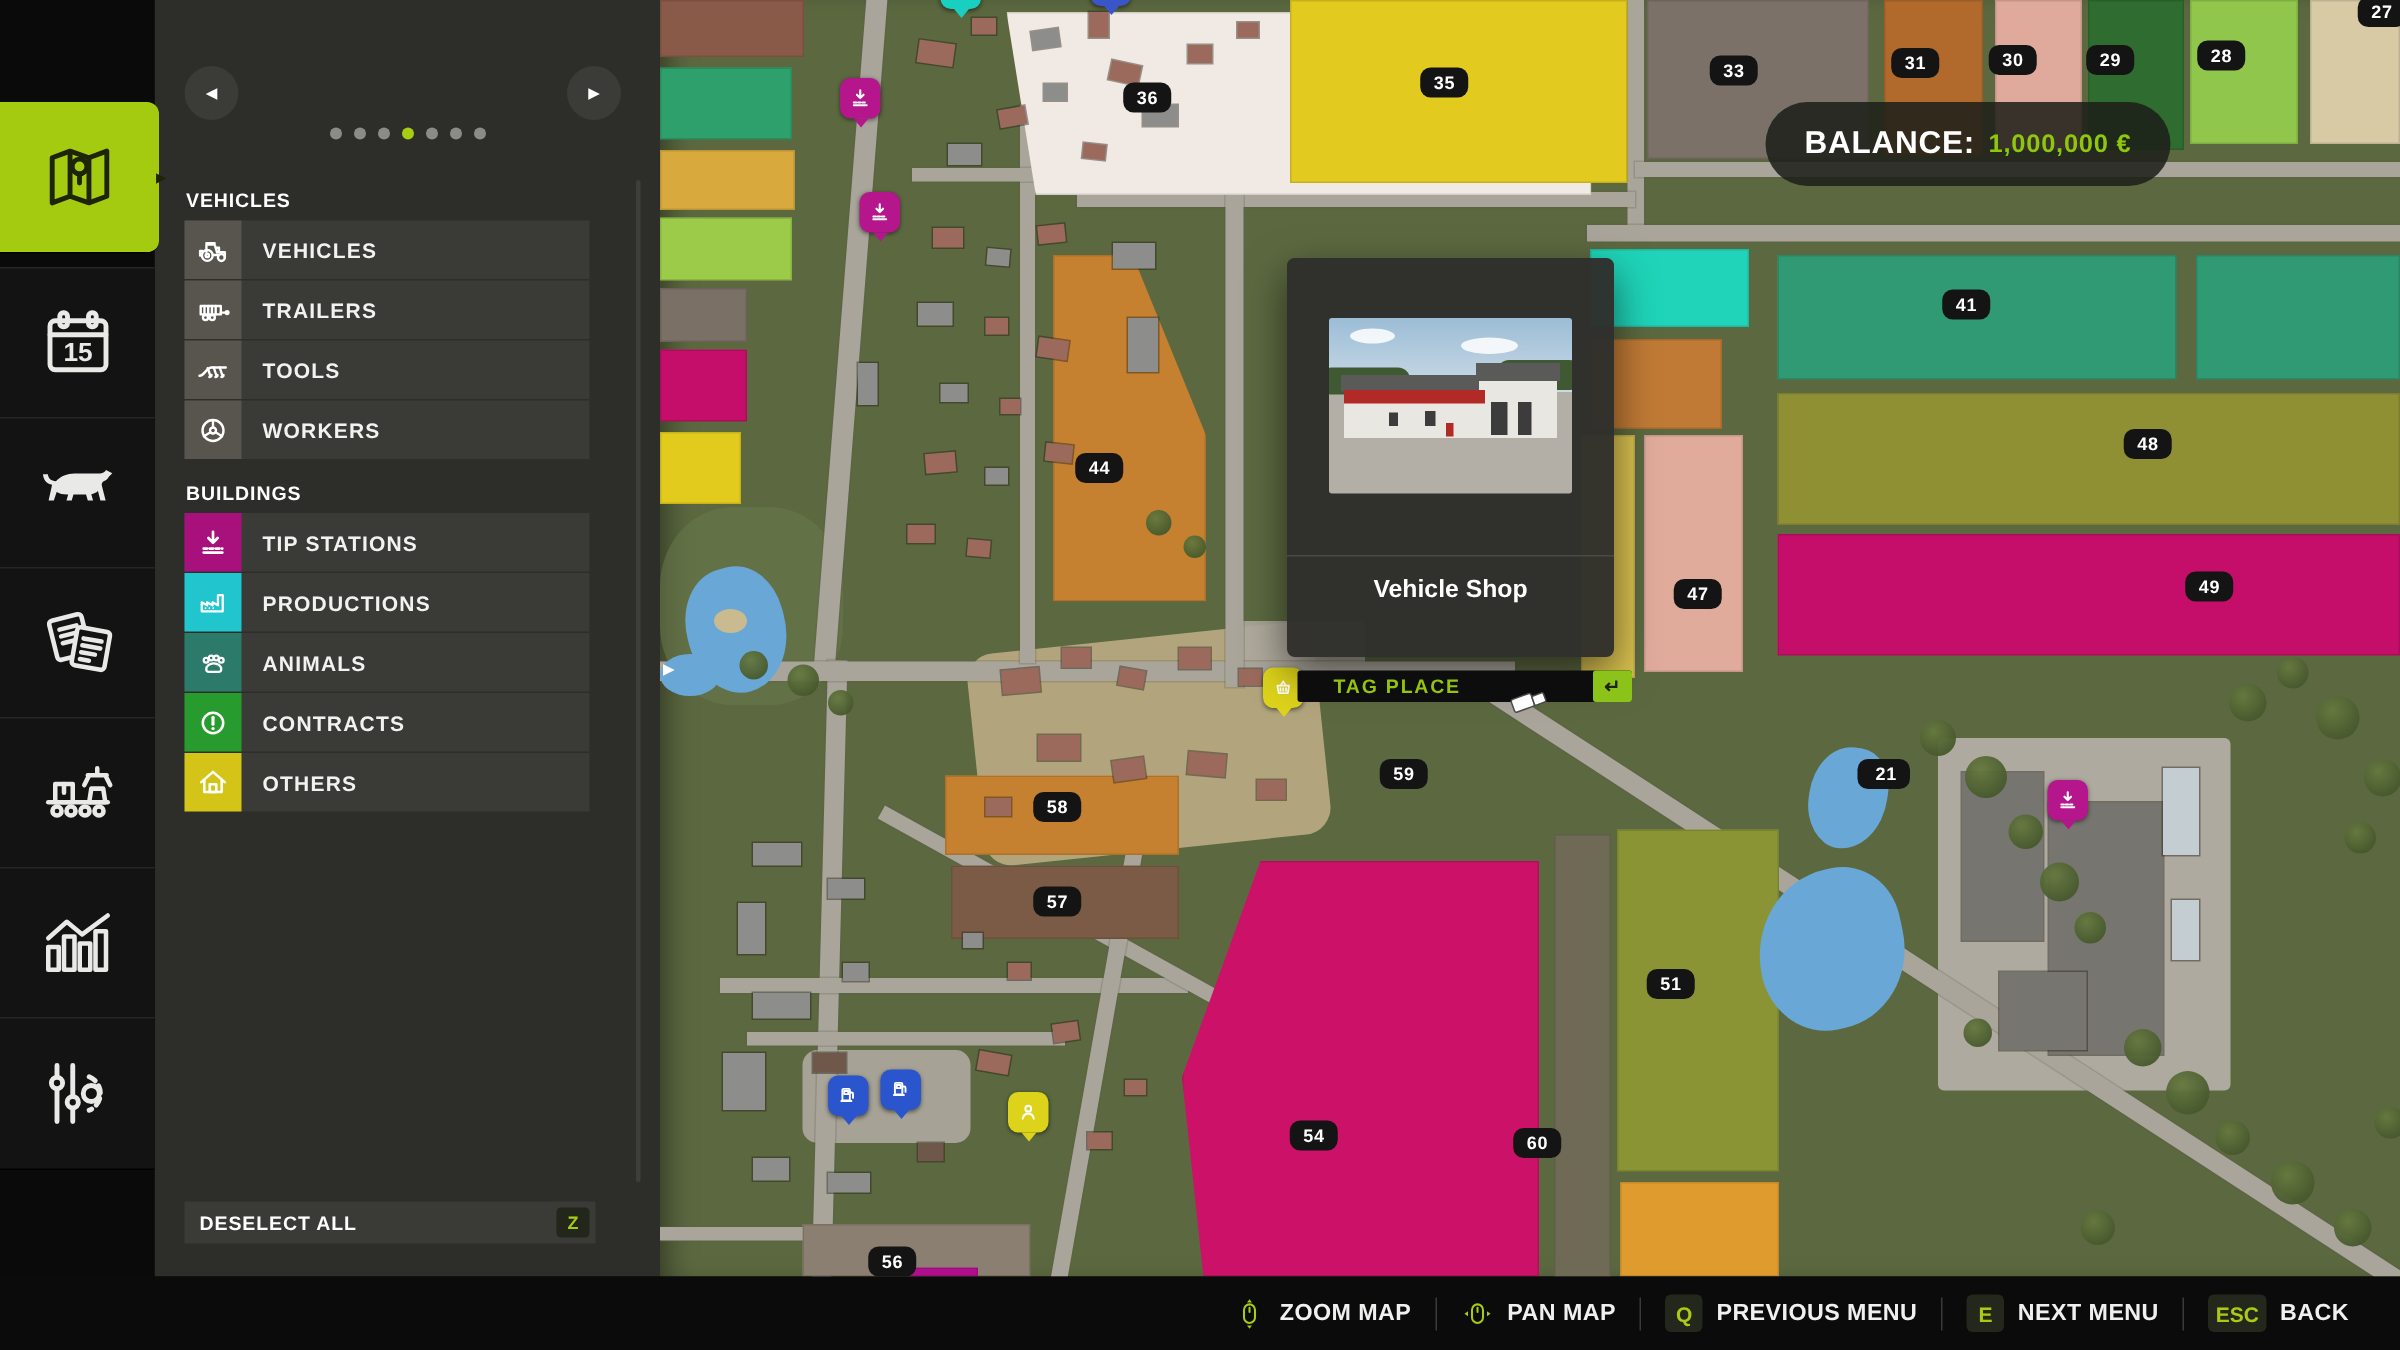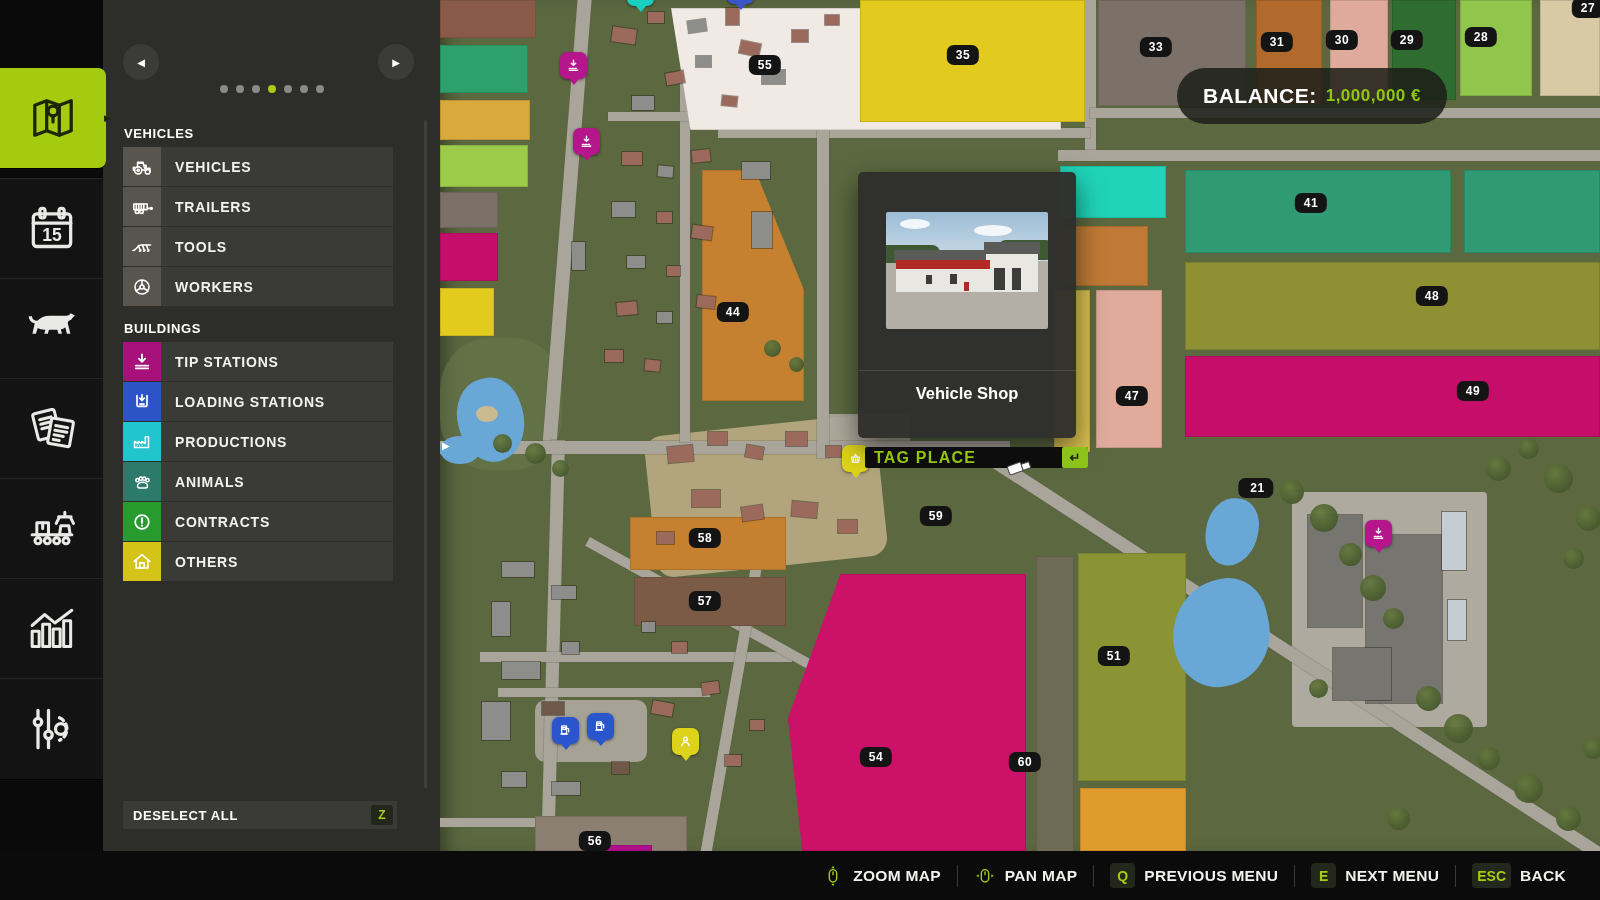--- a/index.html
+++ b/index.html
@@ -39,21 +39,21 @@
   .shopimg .wall{position:absolute;background:#e9e7e2;}
   .shopimg .roof{position:absolute;background:#5a5a58;}
   .shopimg .band{position:absolute;background:#b22a26;}
   .shopimg .win{position:absolute;background:#3c3c3c;}
   .popup .pdiv{position:absolute;left:0;right:0;top:198px;height:1px;background:#4a4a45;}
   .popup .ptitle{position:absolute;left:0;right:0;top:212px;text-align:center;color:#fff;
                  font-weight:bold;font-size:16.5px;}
   
   .tagplace{position:absolute;left:425px;top:447px;width:223px;height:21px;background:#0d0d0d;
             border-radius:2px;z-index:29;display:flex;align-items:center;}
-  .tagplace .tlab{color:#94c40e;font-weight:bold;font-size:16px;letter-spacing:1.2px;padding-left:9px;flex:1;}
+  .tagplace .tlab{color:#94c40e;font-weight:bold;font-size:13px;letter-spacing:1.2px;padding-left:24px;flex:1;}
   .tagplace .tkey{width:26px;height:21px;background:#8cc31a;border-radius:2px;color:#1d2405;
                   font-weight:bold;font-size:13px;display:flex;align-items:center;justify-content:center;}
   .cursorTruck{position:absolute;left:565px;top:455px;z-index:40;width:32px;height:24px;}
   .edgeArrow{position:absolute;left:2px;top:440px;color:#fff;font-size:10px;z-index:35;}
   
   #sidebar{position:absolute;left:0;top:0;width:103px;height:900px;background:#0a0a0a;z-index:40;}
   .stab{position:absolute;left:0;width:103px;height:100px;background:#131313;
         border-top:1px solid #262626;border-bottom:1px solid #000;
         display:flex;align-items:center;justify-content:center;color:#e9e9e7;}
   .stab svg{width:56px;height:56px;}
@@ -297,41 +297,41 @@
       </div>
       <div class="marker" style="left: 187px; top: -21px; background: rgb(25, 207, 192);">
         <svg viewBox="0 0 24 24" fill="none" stroke="currentColor" stroke-width="1.6" stroke-linecap="round" stroke-linejoin="round">
           <circle cx="12" cy="15" r="2.2" fill="currentColor" stroke="none"></circle>
         </svg>
         <div class="mtail" style="border-top-color: rgb(25, 207, 192);"></div>
       </div>
       <div class="marker" style="left: 287px; top: -23px; background: rgb(58, 85, 200);">
         <div class="mtail" style="border-top-color: rgb(58, 85, 200);"></div>
       </div>
-      <div class="flabel" style="left: 325px; top: 65px;">55</div>
+      <div class="flabel" style="left: 325px; top: 65px;">36</div>
       <div class="flabel" style="left: 523px; top: 55px;">35</div>
       <div class="flabel" style="left: 716px; top: 47px;">33</div>
       <div class="flabel" style="left: 837px; top: 42px;">31</div>
       <div class="flabel" style="left: 902px; top: 40px;">30</div>
       <div class="flabel" style="left: 967px; top: 40px;">29</div>
       <div class="flabel" style="left: 1041px; top: 37px;">28</div>
       <div class="flabel" style="left: 1148px; top: 8px;">27</div>
       <div class="flabel" style="left: 871px; top: 203px;">41</div>
       <div class="flabel" style="left: 992px; top: 296px;">48</div>
       <div class="flabel" style="left: 1033px; top: 391px;">49</div>
       <div class="flabel" style="left: 692px; top: 396px;">47</div>
       <div class="flabel" style="left: 674px; top: 656px;">51</div>
       <div class="flabel" style="left: 585px; top: 762px;">60</div>
       <div class="flabel" style="left: 436px; top: 757px;">54</div>
       <div class="flabel" style="left: 265px; top: 538px;">58</div>
       <div class="flabel" style="left: 265px; top: 601px;">57</div>
       <div class="flabel" style="left: 496px; top: 516px;">59</div>
       <div class="flabel" style="left: 155px; top: 841px;">56</div>
       <div class="flabel" style="left: 293px; top: 312px;">44</div>
-      <div class="flabel" style="left: 816px; top: 488px; padding-left: 12px;">21</div>
+      <div class="flabel" style="left: 816px; top: 516px; padding-left: 12px;">21</div>
       <div class="balance">
       <span class="blab">BALANCE:</span>
       <span class="bval" style="color:#8fc60e">1,000,000 €</span>
     </div>
       <div class="popup">
       <div class="shopimg">
         <div class="cloud" style="left:14px;top:7px;width:30px;height:10px"></div>
         <div class="cloud" style="left:88px;top:13px;width:38px;height:11px"></div>
         <div class="treeline" style="left:-6px;top:33px;width:60px;height:18px"></div>
         <div class="treeline" style="left:112px;top:28px;width:56px;height:20px"></div>
@@ -494,30 +494,20 @@
           <div class="picon" style="background: rgb(168, 17, 124);">
             <svg viewBox="0 0 24 24" fill="none" stroke="currentColor" stroke-width="1.8" stroke-linecap="round" stroke-linejoin="round">
               <path d="M12 4.5v7.3m0 0-3.1-3.1M12 11.8l3.1-3.1"></path>
               <path d="M5.8 15.7h12.4" stroke-dasharray="2.3 1.7"></path>
               <path d="M5.8 18.4h12.4"></path>
             </svg>
           </div>
           <div class="plab">TIP STATIONS</div>
         </div>
         <div class="prow">
-          <div class="picon" style="background: rgb(43, 84, 198);">
-            <svg viewBox="0 0 24 24" fill="none" stroke="currentColor" stroke-width="1.7" stroke-linecap="round" stroke-linejoin="round">
-              <path d="M7 5.5v9.2c0 1 .7 1.7 1.7 1.7h6.6c1 0 1.7-.7 1.7-1.7V5.5"></path>
-              <path d="M12 4.8v5.6m0 0 2.3-2.3M12 10.4 9.7 8.1"></path>
-              <rect x="9.3" y="13.2" width="5.4" height="2" fill="currentColor" stroke="none"></rect>
-            </svg>
-          </div>
-          <div class="plab">LOADING STATIONS</div>
-        </div>
-        <div class="prow">
           <div class="picon" style="background: rgb(33, 197, 206);">
             <svg viewBox="0 0 24 24" fill="none" stroke="currentColor" stroke-width="1.5" stroke-linecap="round" stroke-linejoin="round">
               <path d="M4.5 17.5v-6l3.6 2.1v-2.1l3.6 2.1v-2.1l3.6 2.1V6.8h3.2v10.7z"></path>
               <circle cx="7" cy="15.5" r="0.6" fill="currentColor" stroke="none"></circle>
               <circle cx="9.6" cy="15.5" r="0.6" fill="currentColor" stroke="none"></circle>
               <circle cx="12.2" cy="15.5" r="0.6" fill="currentColor" stroke="none"></circle>
             </svg>
           </div>
           <div class="plab">PRODUCTIONS</div>
         </div>

